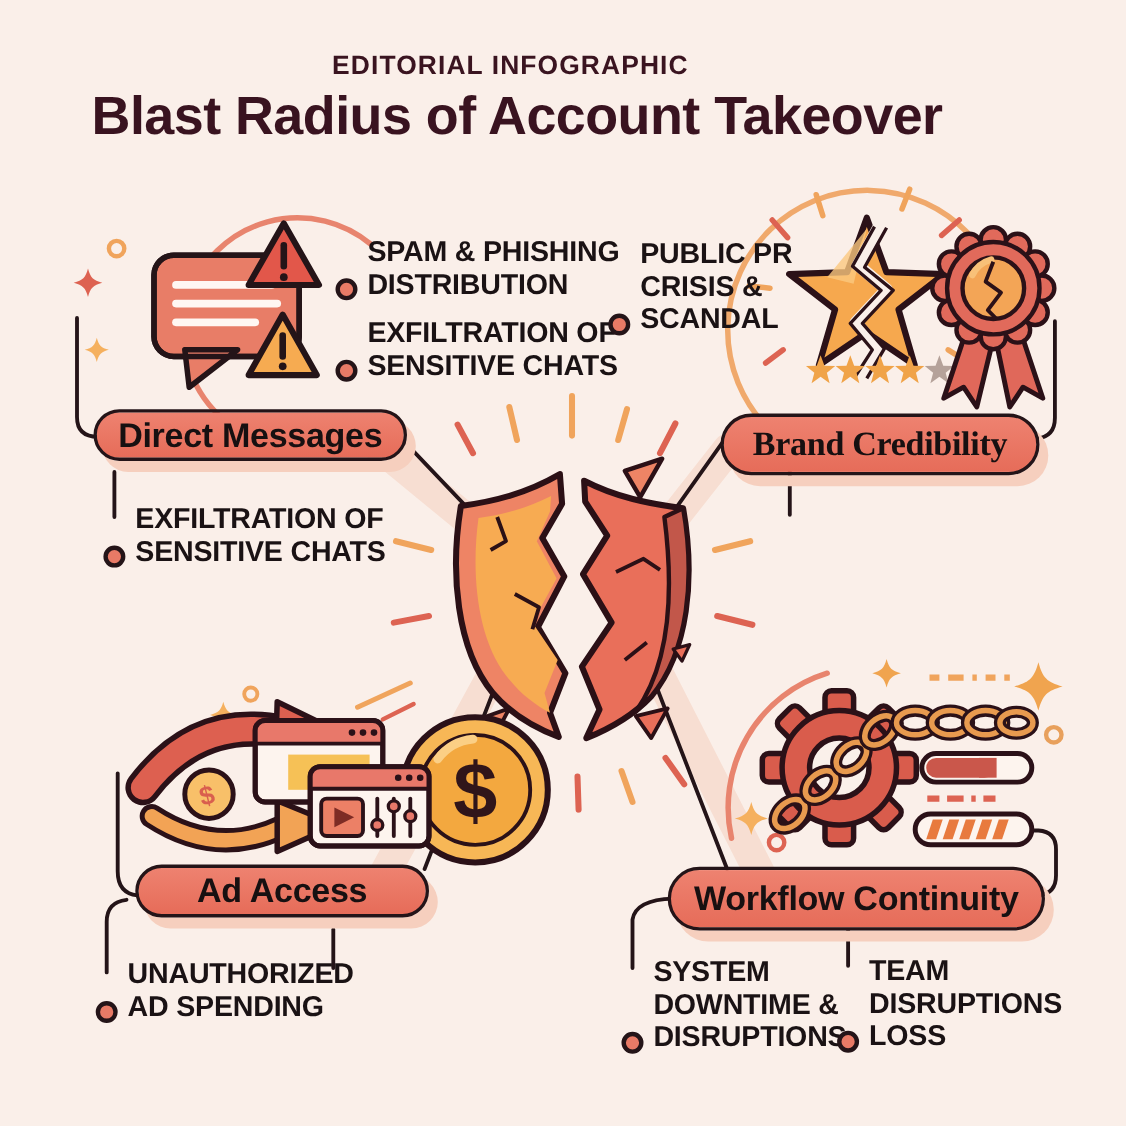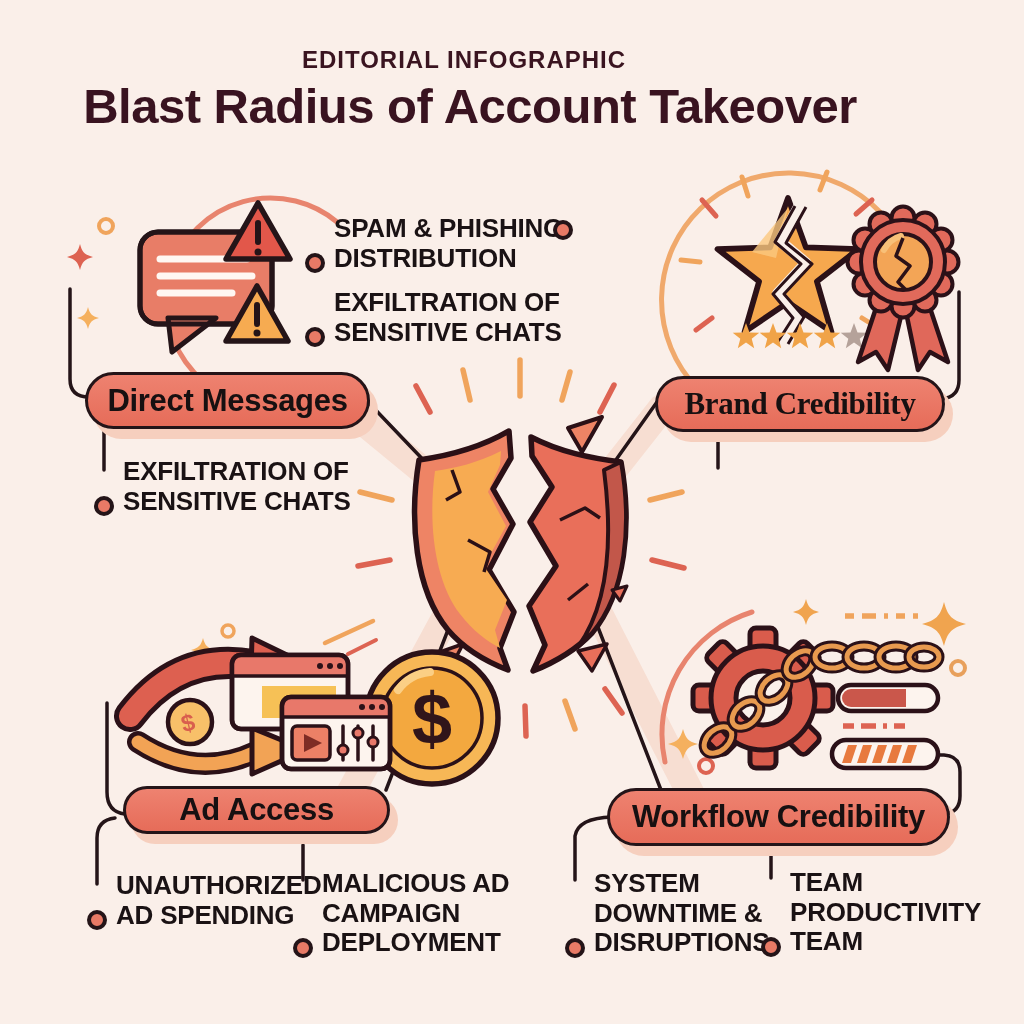--- a/index.html
+++ b/index.html
@@ -316,61 +316,58 @@
       <polygon points="878,745 887,745 881,763 872,763" fill="#e87a3e"></polygon>
       <polygon points="893,745 902,745 896,763 887,763" fill="#e87a3e"></polygon>
       <polygon points="908,745 917,745 911,763 902,763" fill="#e87a3e"></polygon>
     </g>
   </g>
 </svg>
 
   <div class="txt kicker">EDITORIAL INFOGRAPHIC</div>
   <div class="txt title">Blast Radius of Account Takeover</div>
 
-  <div class="pill" style="left:85px;top:372px;width:285px;height:57px;">
+  <div class="pill" style="left:85px;top:372px;width:285px;height:47px;">
     <span>Direct Messages</span>
   </div>
   <div class="pill" style="left:655px;top:376px;width:290px;height:56px;font-family:Liberation Serif, serif;">
     <span>Brand Credibility</span>
   </div>
   <div class="pill" style="left:123px;top:786px;width:267px;height:48px;">
     <span>Ad Access</span>
   </div>
   <div class="pill" style="left:607px;top:788px;width:343px;height:58px;">
-    <span>Workflow Credibility</span>
+    <span>Workflow Continuity</span>
   </div>
 
   <div class="bullet" style="left:305px;top:214px;width:262px;">
     <span class="dot"></span>
     <span style="width:238px;">SPAM &amp; PHISHING DISTRIBUTION</span>
   </div>
   <div class="bullet" style="left:305px;top:288px;width:264px;">
     <span class="dot"></span>
     <span style="width:240px;">EXFILTRATION OF SENSITIVE CHATS</span>
   </div>
   <div class="bullet" style="left:94px;top:457px;width:270px;">
     <span class="dot"></span>
     <span style="width:240px;">EXFILTRATION OF SENSITIVE CHATS</span>
   </div>
 
   <div class="bullet" style="left:553px;top:216px;width:180px;">
     <span class="dot"></span>
+    <span style="width:150px;">PUBLIC PR CRISIS &amp; SCANDAL</span>
   </div>
 
   <div class="bullet" style="left:87px;top:871px;width:245px;">
     <span class="dot"></span>
     <span style="width:215px;">UNAUTHORIZED AD SPENDING</span>
   </div>
-  <div class="bullet" style="left:293px;top:869px;width:220px;">
-    <span class="dot"></span>
-    <span style="width:190px;">MALICIOUS AD CAMPAIGN DEPLOYMENT</span>
-  </div>
 
   <div class="bullet" style="left:565px;top:869px;width:220px;">
     <span class="dot"></span>
     <span style="width:190px;">SYSTEM DOWNTIME &amp; DISRUPTIONS</span>
   </div>
   <div class="bullet" style="left:761px;top:868px;width:240px;">
     <span class="dot"></span>
-    <span style="width:210px;">TEAM PRODUCTIVITY TEAM</span>
+    <span style="width:210px;">TEAM DISRUPTIONS LOSS</span>
   </div>
 
 </div>
 
 </body></html>

